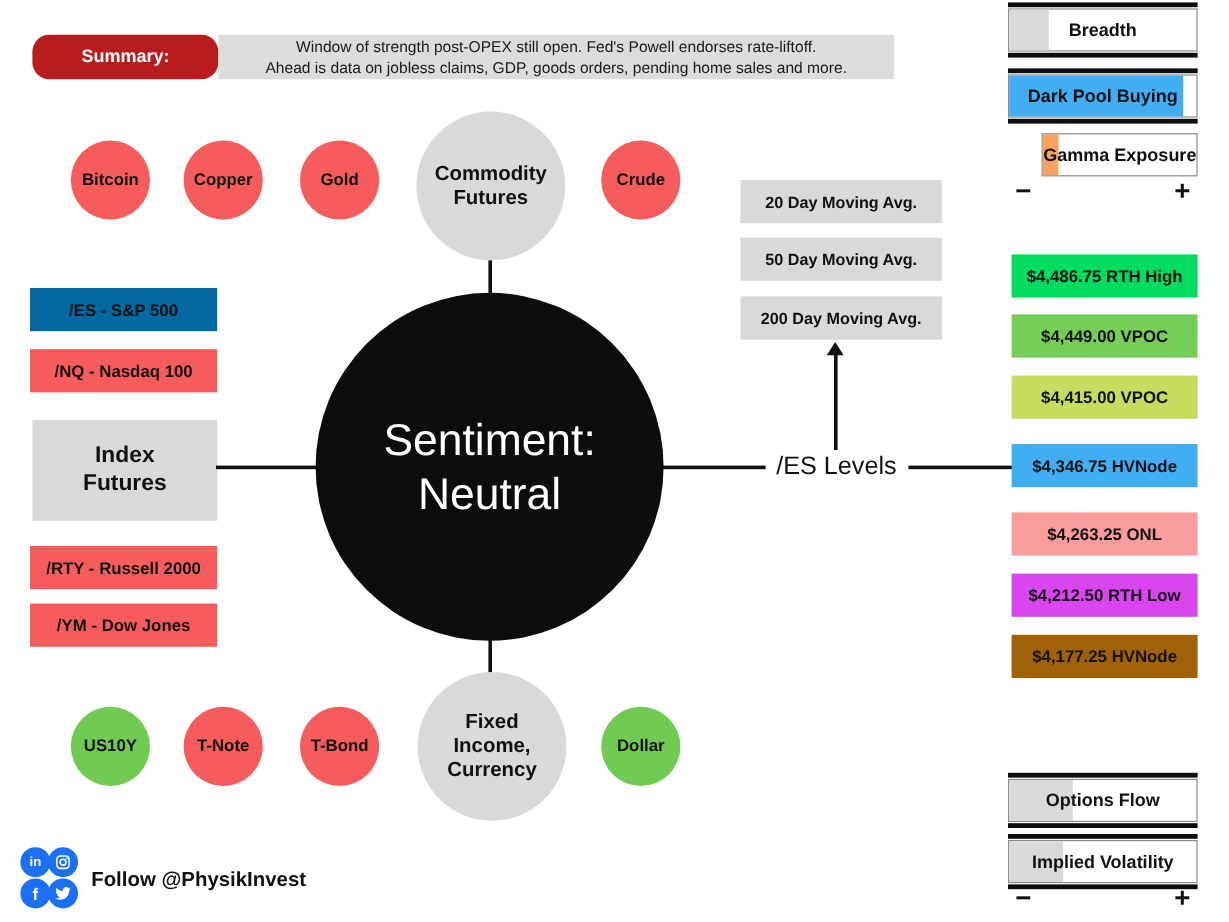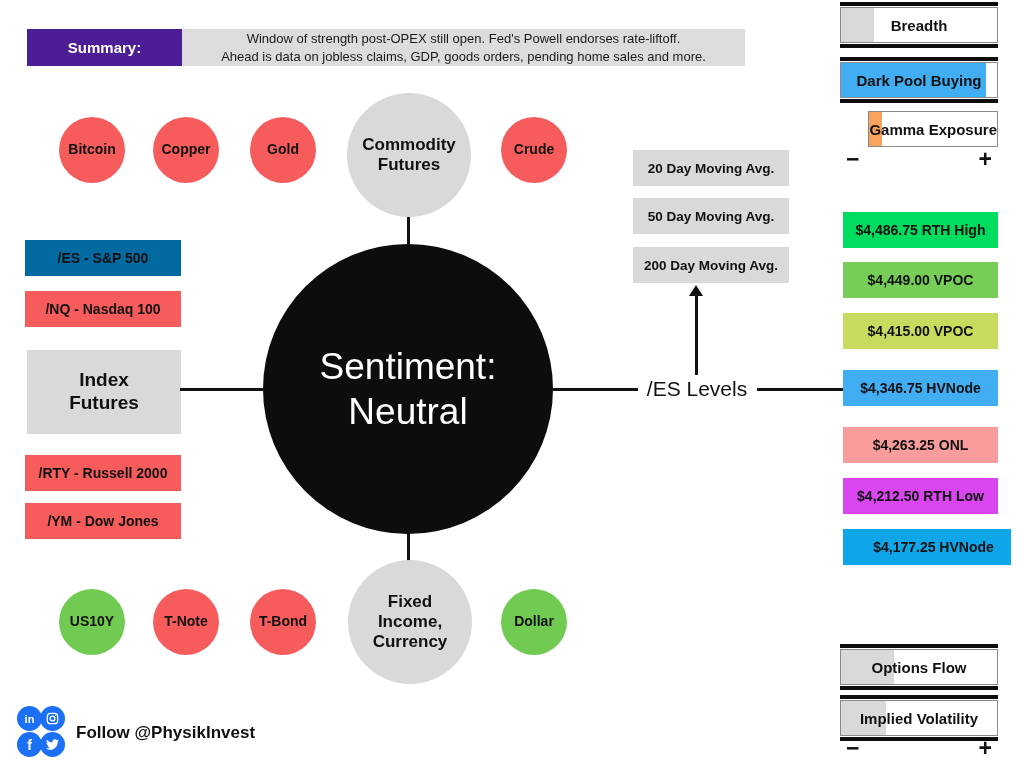--- a/index.html
+++ b/index.html
@@ -2,37 +2,37 @@
 <html><head>
 <meta charset="utf-8">
 <style>
   html,body{margin:0;padding:0;background:#fff;}
   .canvas{position:relative;width:1024px;height:768px;background:#ffffff;
           font-family:"Liberation Sans",sans-serif;color:#111;overflow:hidden;}
   .abs{position:absolute;}
   .flexc{display:flex;align-items:center;justify-content:center;text-align:center;}
 
   
-  .summary-label{left:27px;top:29px;width:155px;height:37px;background:#4c1d95;color:#fff;
-                 font-size:15px;font-weight:bold;}
+  .summary-label{left:27px;top:29px;width:155px;height:37px;background:#b91c1c;color:#fff;
+                 font-size:15px;font-weight:bold;border-radius:14px;}
   .summary-text{left:182px;top:29px;width:563px;height:37px;background:#dcdcdc;
                 font-size:13px;line-height:1.35;color:#1a1a1a;flex-direction:column;}
 
   
   .circle{border-radius:50%;}
   .node{width:66px;height:66px;font-size:14px;font-weight:bold;line-height:1.1;}
   .hub{width:124px;height:124px;font-size:17px;font-weight:bold;line-height:1.18;flex-direction:column;}
   .center-circle{left:263px;top:244px;width:290px;height:290px;color:#fff;
                  font-size:37px;font-weight:500;line-height:1.22;flex-direction:column;}
 
   
   .tag{width:156px;height:36px;font-size:14px;font-weight:bold;}
   .hub-box{left:27px;top:350px;width:154px;height:84px;font-size:19px;font-weight:bold;
            line-height:1.2;flex-direction:column;}
-  .ma-box{left:633px;width:156px;height:36px;font-size:13.5px;font-weight:bold;}
+  .ma-box{left:617px;width:168px;height:36px;font-size:13.5px;font-weight:bold;}
   .level{left:843px;width:155px;height:36px;font-size:14px;font-weight:bold;}
 
   
   .line{background:#111;}
   .arrowhead{width:0;height:0;border-left:7px solid transparent;border-right:7px solid transparent;
              border-bottom:11px solid #111;}
 
   .es-label{left:632px;top:375px;width:130px;height:28px;font-size:21px;font-weight:400;}
 
   
@@ -183,21 +183,21 @@
   </div>
   <div class="abs flexc level" style="top: 370px; background: rgb(65, 174, 244);">
     <span>$4,346.75 HVNode</span>
   </div>
   <div class="abs flexc level" style="top: 427px; background: rgb(248, 156, 156);">
     <span>$4,263.25 ONL</span>
   </div>
   <div class="abs flexc level" style="top: 478px; background: #d946ef;">
     <span>$4,212.50 RTH Low</span>
   </div>
-  <div class="abs flexc level" style="top: 529px; background: #0ea5e9; padding-left: 13px;">
+  <div class="abs flexc level" style="top: 529px; background: #a16207;">
     <span>$4,177.25 HVNode</span>
   </div>
 
   <div class="abs gauge" style="top:644px;">
     <div class="gauge-bar"></div>
     <div class="gauge-box">
       <div class="gauge-fill" style="background: rgb(217, 217, 217); width: 34%;"></div>
       <span class="gauge-label">Options Flow</span>
     </div>
     <div class="gauge-bar"></div>

